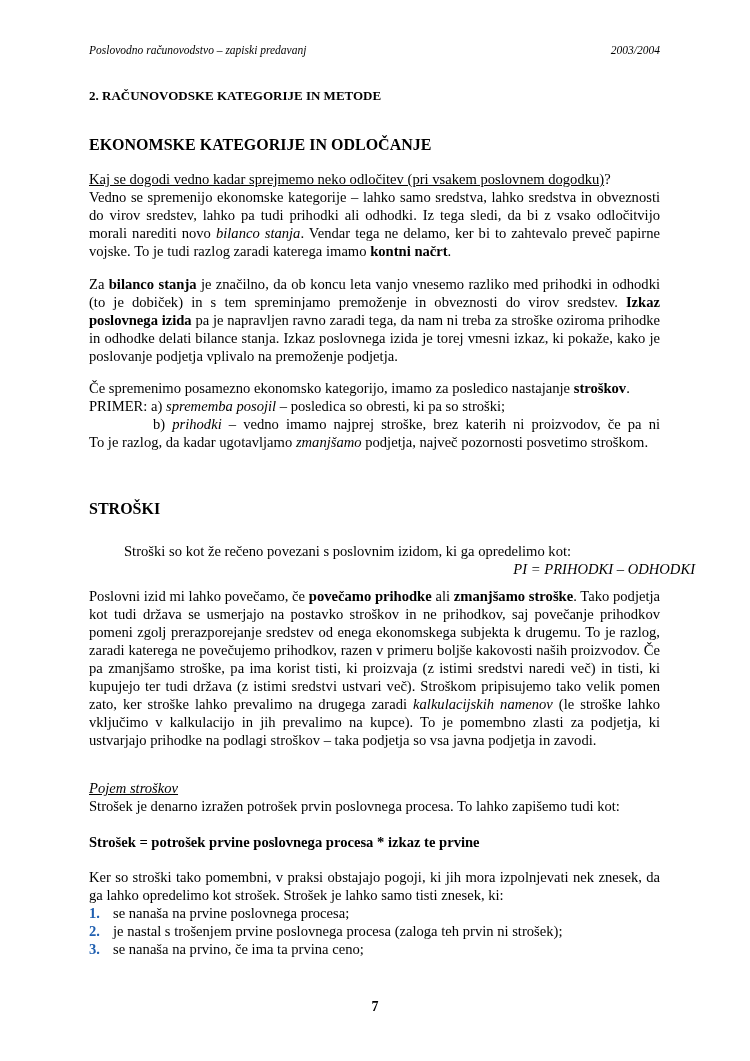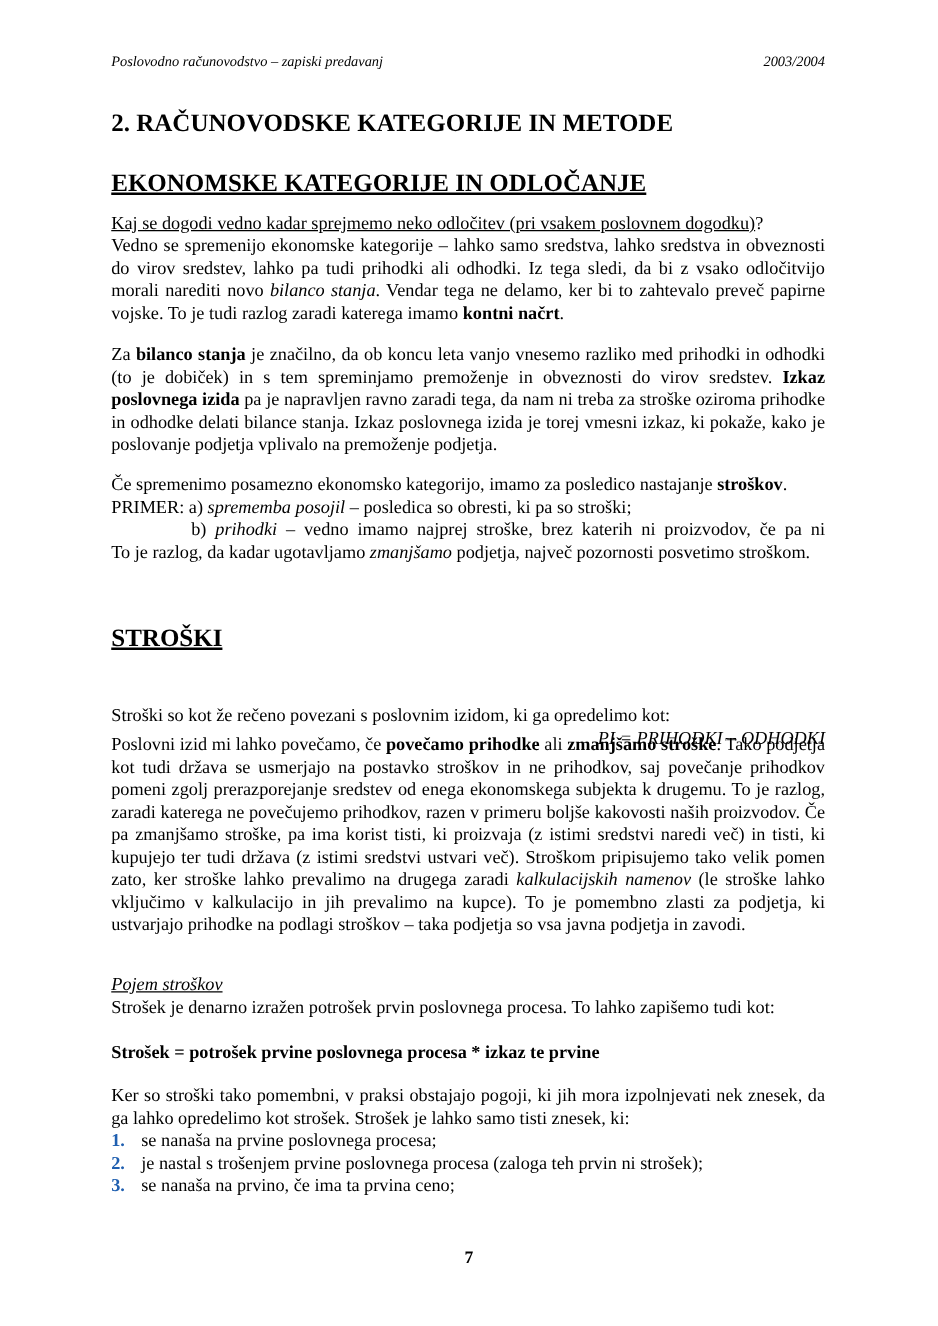--- a/index.html
+++ b/index.html
@@ -2,22 +2,22 @@
 <html><head>
 <meta charset="utf-8">
 <style>
   html, body { margin: 0; padding: 0; background: #ffffff; }
   body { width: 750px; height: 1061px; position: relative; overflow: hidden;
          font-family: "Liberation Serif", "DejaVu Serif", serif; color: #000; }
   .hdr { position: absolute; top: 44px; left: 89px; width: 571px; height: 16px;
          font-size: 11.5px; font-weight: normal; font-style: italic; }
   .hdr .l { position: absolute; left: 0; top: 0; }
   .hdr .r { position: absolute; right: 0; top: 0; }
-  .h1 { position: absolute; top: 88px; left: 89px; font-size: 20px; font-weight: bold; white-space: nowrap; }
-  .h2 { position: absolute; left: 89px; font-size: 20px; font-weight: bold; white-space: nowrap; text-decoration: underline; }
+  .h1 { position: absolute; top: 88px; left: 89px; font-size: 13px; font-weight: bold; white-space: nowrap; }
+  .h2 { position: absolute; left: 89px; font-size: 16px; font-weight: bold; white-space: nowrap; }
   .p { position: absolute; left: 89px; width: 571px; font-size: 14.6px; line-height: 18px; text-align: justify; }
   .p.nj { text-align: left; }
   .line { display: block; white-space: nowrap; }
   .jl { display: block; text-align: justify; text-align-last: justify; white-space: normal; }
   u { text-decoration: underline; }
   .center { text-align: right; font-style: italic; }
   .num { color: #1f5fb0; font-weight: bold; display: inline-block; width: 24px; }
   .pageno { position: absolute; top: 999px; left: 0; width: 750px; text-align: center; font-size: 14px; font-weight: bold; }
   .ind1 { padding-left: 64px; }
   .ind2 { padding-left: 82px; }
@@ -45,21 +45,21 @@
 
 <div class="p" style="top:379px;">
   <span class="line"><span>Če spremenimo posamezno ekonomsko kategorijo, imamo za posledico nastajanje </span><b>stroškov</b><span>.</span></span>
   <span class="line"><span>PRIMER: a) </span><i>sprememba posojil</i><span> – posledica so obresti, ki pa so stroški;</span></span>
   <span class="jl ind1"><span>b) </span><i>prihodki</i><span> – vedno imamo najprej stroške, brez katerih ni proizvodov, če pa ni</span></span>
   <span class="line"><span>To je razlog, da kadar ugotavljamo </span><i>zmanjšamo</i><span> podjetja, največ pozornosti posvetimo stroškom.</span></span>
 </div>
 
 <div class="h2" style="top:500px;">STROŠKI</div>
 
-<div class="p nj" style="top:564px;">
+<div class="p nj" style="top:542px;margin-left:35px;">
   <span class="line">Stroški so kot že rečeno povezani s poslovnim izidom, ki ga opredelimo kot:</span>
   <span class="line center">PI = PRIHODKI – ODHODKI</span>
 </div>
 
 <div class="p" style="top:587px;">
   <span>Poslovni izid mi lahko povečamo, če </span><b>povečamo prihodke</b><span> ali </span><b>zmanjšamo stroške</b><span>. Tako podjetja kot tudi država se usmerjajo na postavko stroškov in ne prihodkov, saj povečanje prihodkov pomeni zgolj prerazporejanje sredstev od enega ekonomskega subjekta k drugemu. To je razlog, zaradi katerega ne povečujemo prihodkov, razen v primeru boljše kakovosti naših proizvodov. Če pa zmanjšamo stroške, pa ima korist tisti, ki proizvaja (z istimi sredstvi naredi več) in tisti, ki kupujejo ter tudi država (z istimi sredstvi ustvari več). Stroškom pripisujemo tako velik pomen zato, ker stroške lahko prevalimo na drugega zaradi </span><i>kalkulacijskih namenov</i><span> (le stroške lahko vključimo v kalkulacijo in jih prevalimo na kupce). To je pomembno zlasti za podjetja, ki ustvarjajo prihodke na podlagi stroškov – taka podjetja so vsa javna podjetja in zavodi.</span>
 </div>
 
 <div class="p nj" style="top:779px;">
   <span class="line"><u><i>Pojem stroškov</i></u></span>

